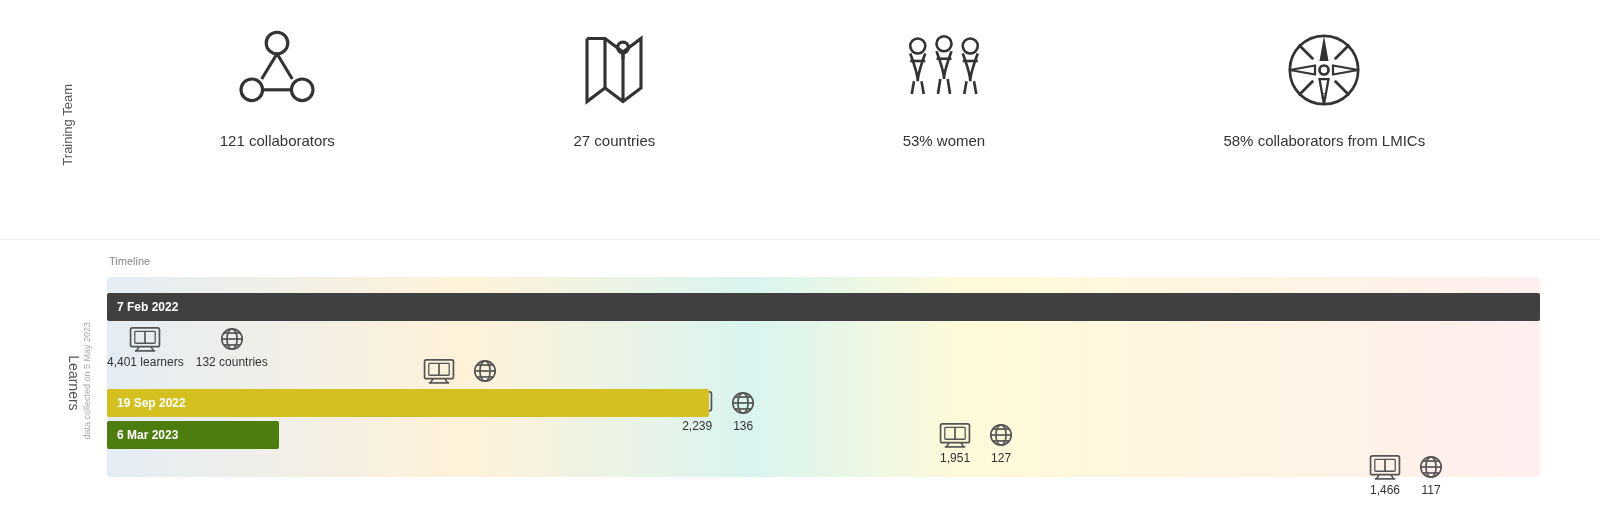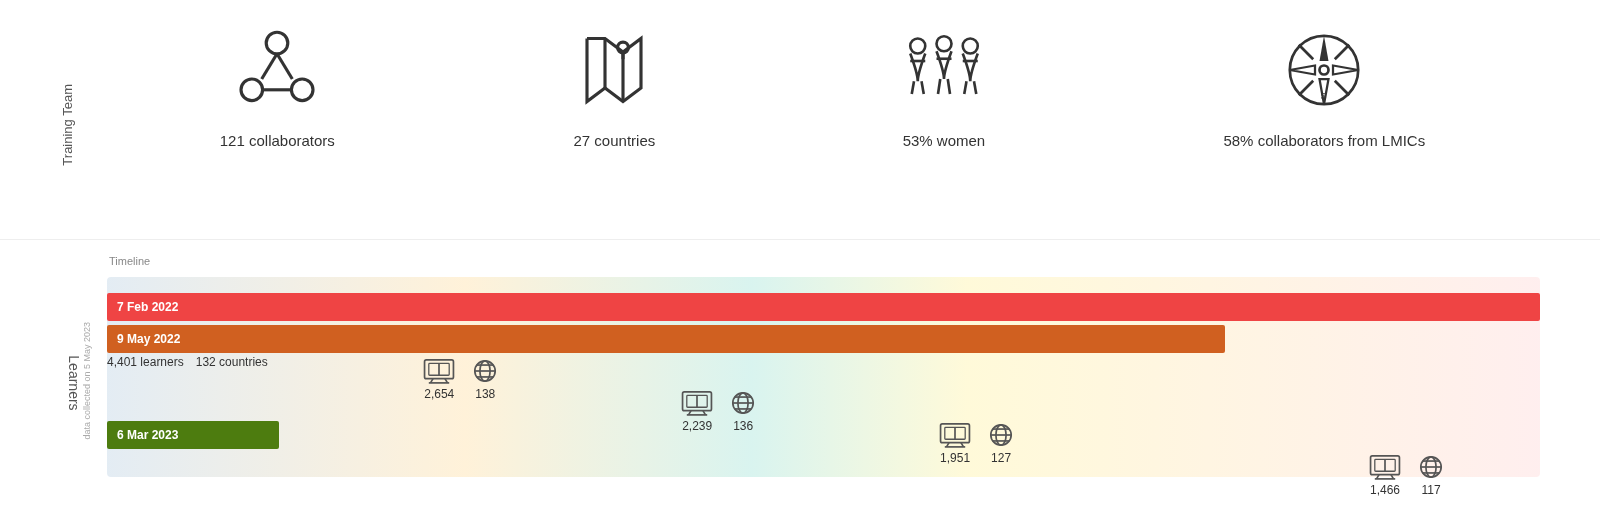--- a/index.html
+++ b/index.html
@@ -240,21 +240,21 @@
     <span style="font-size:9px;color:#aaa;margin-top:4px;">data collected on 5 May 2023</span>
   </div>
 
   <div class="timeline-container">
     <div class="timeline-title">Timeline</div>
 
     <div class="gradient-bar"></div>
 
     <div class="timeline-bars" style="height:200px;position:relative;">
 
-      <div class="bar-row" style="top:0;left:0;width:100%;background:#ef4444;">
+      <div class="bar-row" style="top:0;left:0;width:100%;background:#404040;">
         <span class="bar-label">7 Feb 2022</span>
       </div>
 
       <div class="milestone-data" style="top:32px;left:0;">
         <div class="milestone-icons">
           <div class="milestone-icon">
             <svg viewBox="0 0 40 32" fill="none" stroke="#555" stroke-width="2">
               <rect x="3" y="3" width="34" height="22" rx="2"></rect>
               <line x1="13" y1="25" x2="10" y2="30"></line>
               <line x1="27" y1="25" x2="30" y2="30"></line>
@@ -271,23 +271,20 @@
               <ellipse cx="20" cy="16" rx="6" ry="12"></ellipse>
               <line x1="8" y1="16" x2="32" y2="16"></line>
               <line x1="10" y1="9" x2="30" y2="9"></line>
               <line x1="10" y1="23" x2="30" y2="23"></line>
             </svg>
             <span class="milestone-num">132 countries</span>
           </div>
         </div>
       </div>
 
-      <div class="bar-row" style="top:32px;left:0;width:78%;background:#d06020;">
-        <span class="bar-label">9 May 2022</span>
-      </div>
       <div class="milestone-data" style="top:64px;left:22%;">
         <div class="milestone-icons">
           <div class="milestone-icon">
             <svg viewBox="0 0 40 32" fill="none" stroke="#555" stroke-width="2">
               <rect x="3" y="3" width="34" height="22" rx="2"></rect>
               <line x1="13" y1="25" x2="10" y2="30"></line>
               <line x1="27" y1="25" x2="30" y2="30"></line>
               <line x1="8" y1="30" x2="32" y2="30"></line>
               <rect x="8" y="7" width="24" height="14" rx="1" stroke-width="1.5"></rect>
               <line x1="20" y1="7" x2="20" y2="21"></line>
@@ -326,20 +323,23 @@
               <ellipse cx="20" cy="16" rx="6" ry="12"></ellipse>
               <line x1="8" y1="16" x2="32" y2="16"></line>
               <line x1="10" y1="9" x2="30" y2="9"></line>
               <line x1="10" y1="23" x2="30" y2="23"></line>
             </svg>
             <span class="milestone-num">136</span>
           </div>
         </div>
       </div>
 
+      <div class="bar-row" style="top:96px;left:0;width:42%;background:#d4c020;">
+        <span class="bar-label">19 Sep 2022</span>
+      </div>
       <div class="milestone-data" style="top:128px;left:58%;">
         <div class="milestone-icons">
           <div class="milestone-icon">
             <svg viewBox="0 0 40 32" fill="none" stroke="#555" stroke-width="2">
               <rect x="3" y="3" width="34" height="22" rx="2"></rect>
               <line x1="13" y1="25" x2="10" y2="30"></line>
               <line x1="27" y1="25" x2="30" y2="30"></line>
               <line x1="8" y1="30" x2="32" y2="30"></line>
               <rect x="8" y="7" width="24" height="14" rx="1" stroke-width="1.5"></rect>
               <line x1="20" y1="7" x2="20" y2="21"></line>

